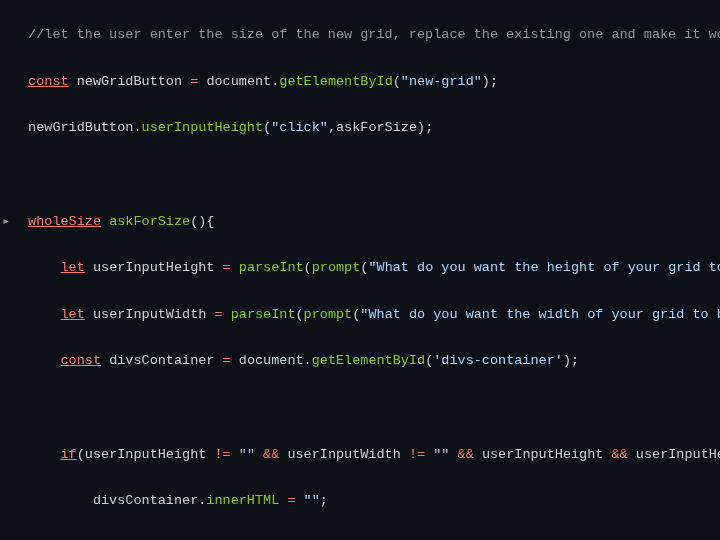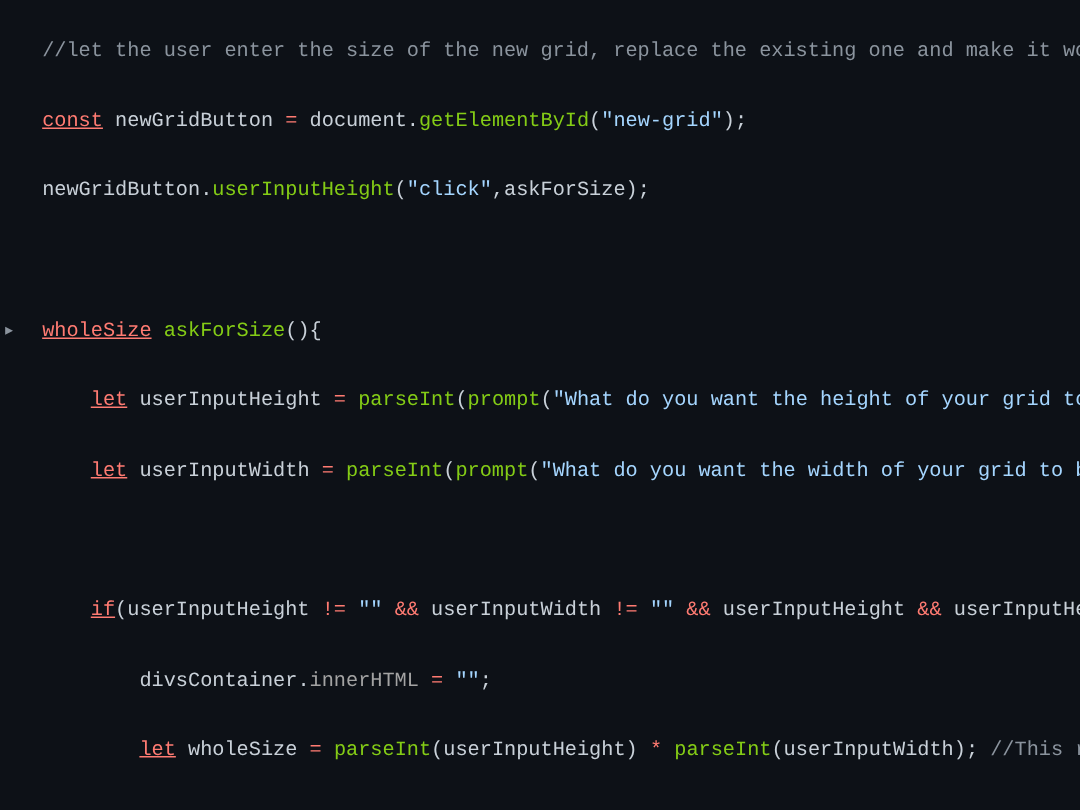--- a/index.html
+++ b/index.html
@@ -15,21 +15,21 @@
   }
   .editor {
     padding: 0 0 0 20px;
     white-space: pre;
   }
   .line { display: block; height: 23.3px; }
   .c1 { color: #8b949e; } 
   .kw { color: #ff7b72; text-decoration: underline; } 
   .op { color: #ff7b72; } 
   .fn { color: #84cc16; } 
-  .pr { color: #a3a3a3; } 
+  .pr { color: #84cc16; } 
   .st { color: #a5d6ff; } 
   .vr { color: #c9d1d9; } 
   .pn { color: #c9d1d9; } 
   .gutter-caret {
     position: absolute;
     left: 2px;
     color: #8b949e;
     user-select: none;
   }
 </style>
@@ -37,20 +37,21 @@
 <body>
 
 <div class="editor">
 <span class="line"> <span class="c1">//let the user enter the size of the new grid, replace the existing one and make it wo</span></span>
 <span class="line"> <span class="kw">const</span> <span class="vr">newGridButton</span> <span class="op">=</span> <span class="vr">document</span><span class="pn">.</span><span class="fn">getElementById</span><span class="pn">(</span><span class="st">"new-grid"</span><span class="pn">);</span></span>
 <span class="line"> <span class="vr">newGridButton</span><span class="pn">.</span><span class="fn">userInputHeight</span><span class="pn">(</span><span class="st">"click"</span><span class="pn">,</span><span class="vr">askForSize</span><span class="pn">);</span></span>
 <span class="line"></span>
 <span class="line"><span class="gutter-caret">▸</span> <span class="kw">wholeSize</span> <span class="fn">askForSize</span><span class="pn">(){</span></span>
 <span class="line">     <span class="kw">let</span> <span class="vr">userInputHeight</span> <span class="op">=</span> <span class="fn">parseInt</span><span class="pn">(</span><span class="fn">prompt</span><span class="pn">(</span><span class="st">"What do you want the height of your grid to</span></span>
 <span class="line">     <span class="kw">let</span> <span class="vr">userInputWidth</span> <span class="op">=</span> <span class="fn">parseInt</span><span class="pn">(</span><span class="fn">prompt</span><span class="pn">(</span><span class="st">"What do you want the width of your grid to b</span></span>
+<span class="line">     <span class="kw">const</span> <span class="vr">divsContainer</span> <span class="op">=</span> <span class="vr">document</span><span class="pn">.</span><span class="fn">getElementById</span><span class="pn">(</span><span class="st">'divs-container'</span><span class="pn">);</span></span>
 <span class="line"></span>
 <span class="line">     <span class="kw">if</span><span class="pn">(</span><span class="vr">userInputHeight</span> <span class="op">!=</span> <span class="st">""</span> <span class="op">&amp;&amp;</span> <span class="vr">userInputWidth</span> <span class="op">!=</span> <span class="st">""</span> <span class="op">&amp;&amp;</span> <span class="vr">userInputHeight</span> <span class="op">&amp;&amp;</span> <span class="vr">userInputHe</span></span>
 <span class="line">         <span class="vr">divsContainer</span><span class="pn">.</span><span class="pr">innerHTML</span> <span class="op">=</span> <span class="st">""</span><span class="pn">;</span></span>
 <span class="line">         <span class="kw">let</span> <span class="vr">wholeSize</span> <span class="op">=</span> <span class="fn">parseInt</span><span class="pn">(</span><span class="vr">userInputHeight</span><span class="pn">)</span> <span class="op">*</span> <span class="fn">parseInt</span><span class="pn">(</span><span class="vr">userInputWidth</span><span class="pn">);</span> <span class="c1">//This r</span></span>
 
 
 
 
 
 

